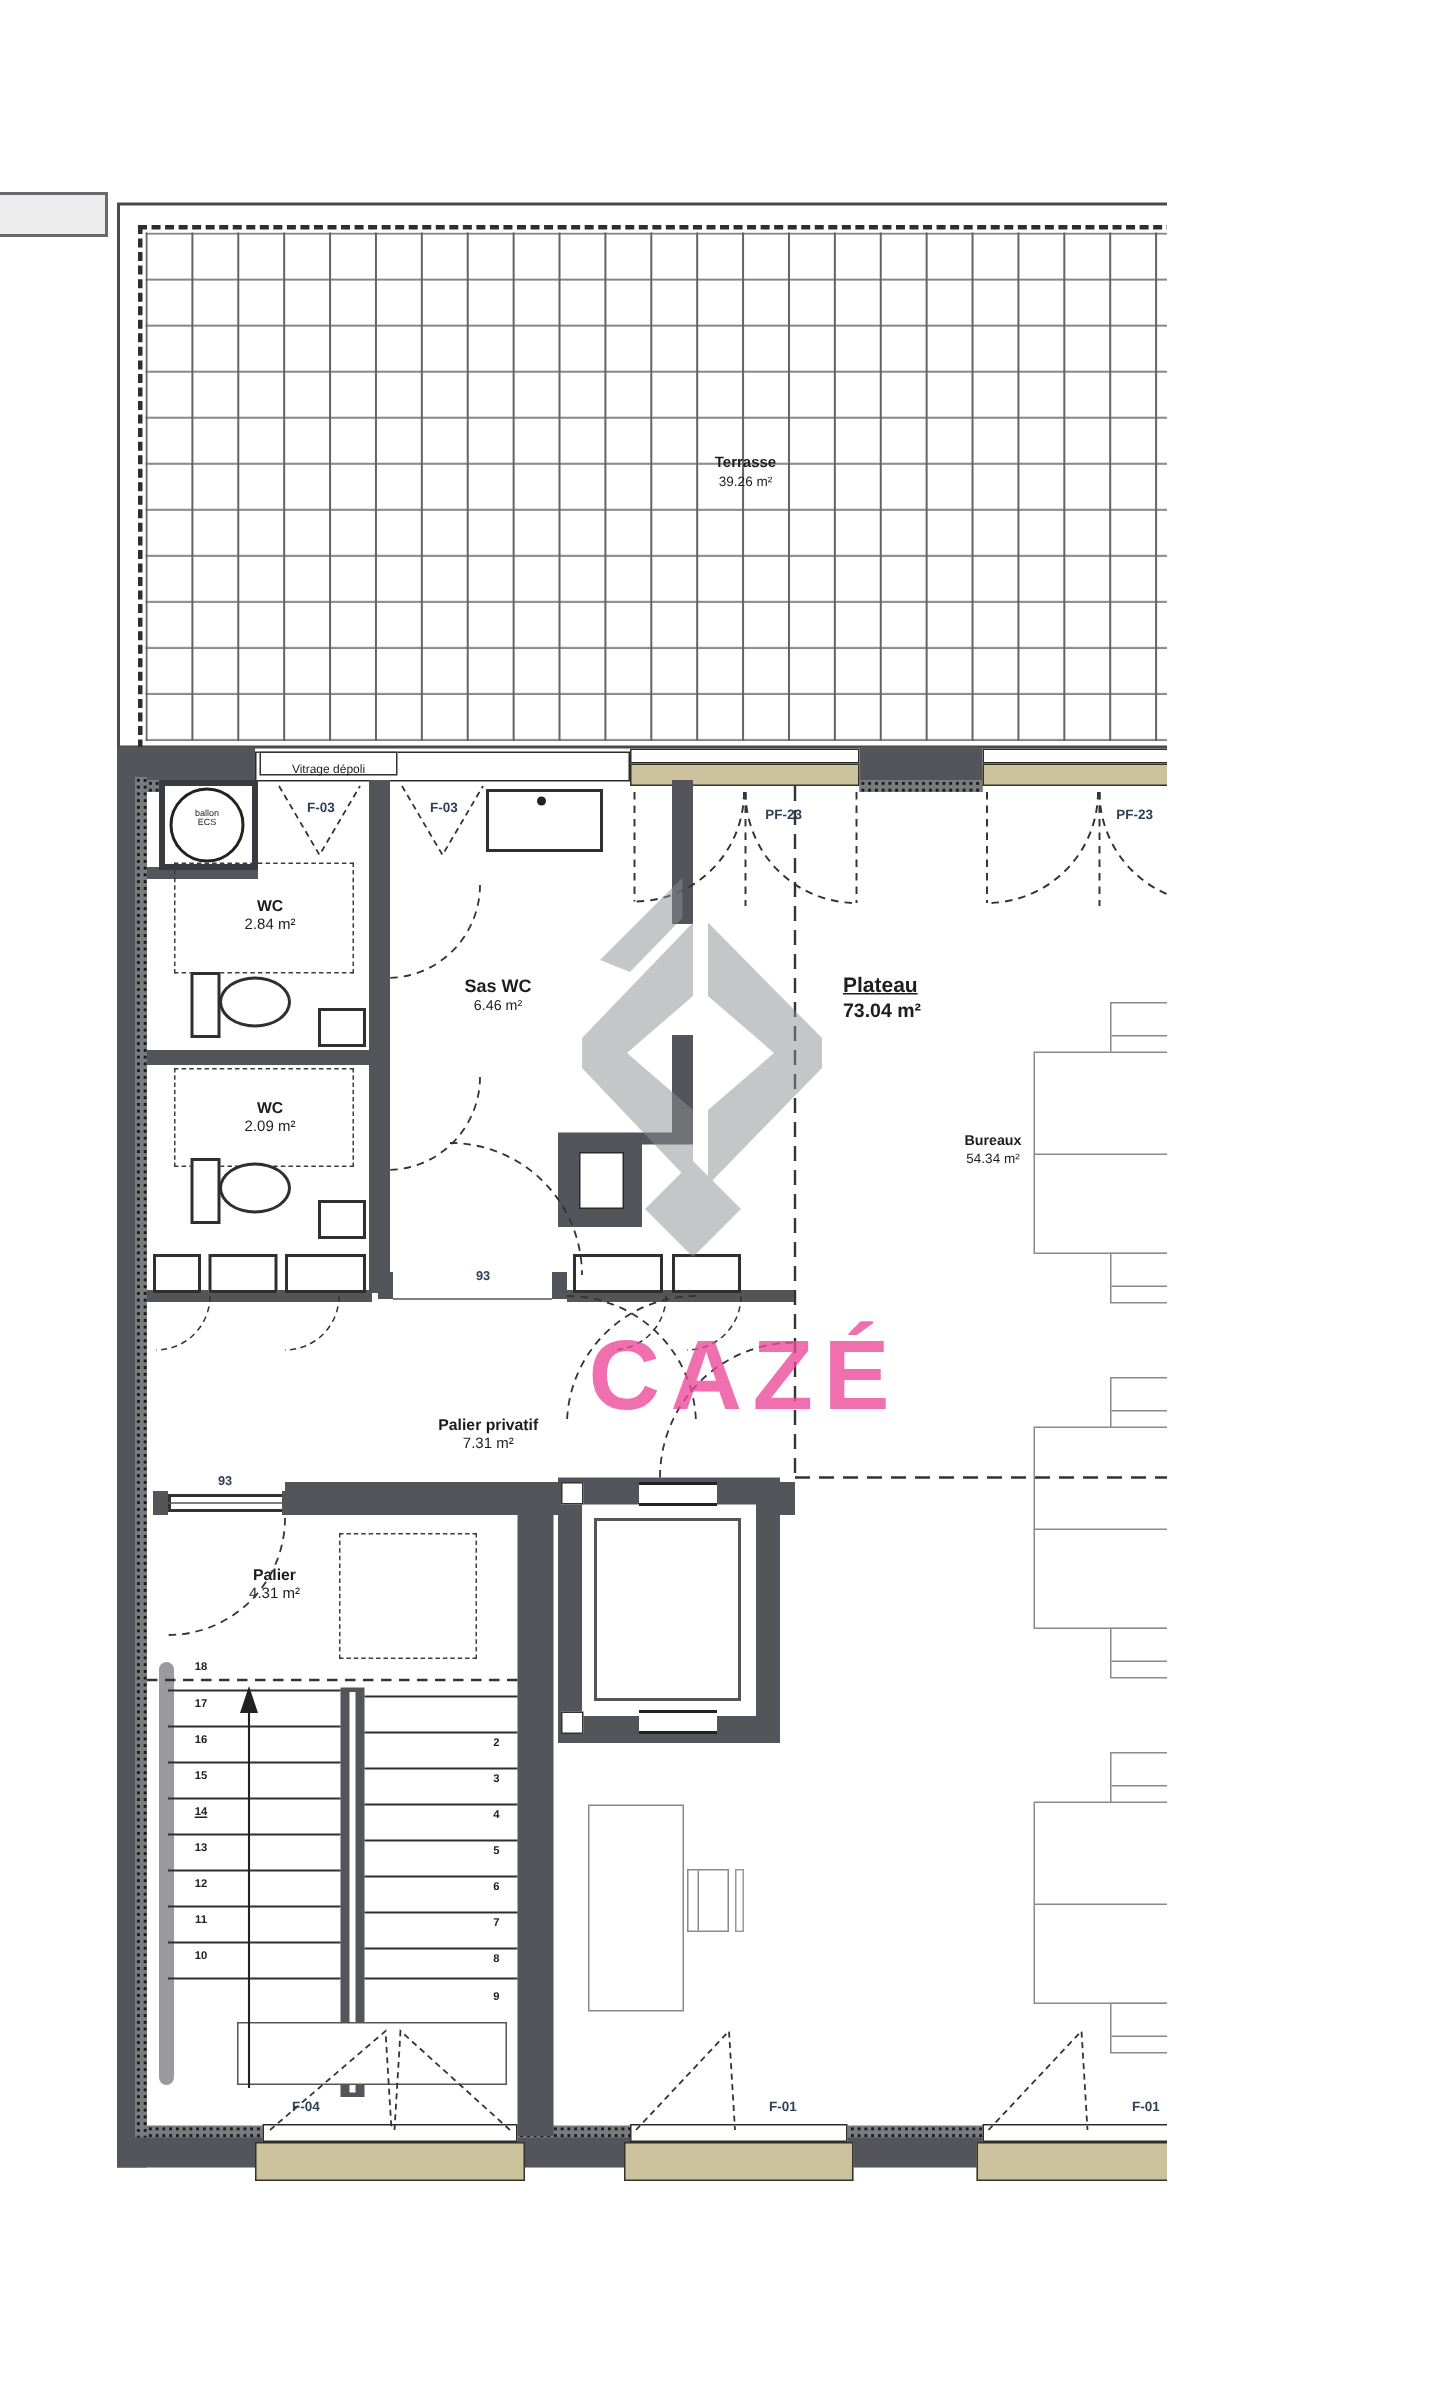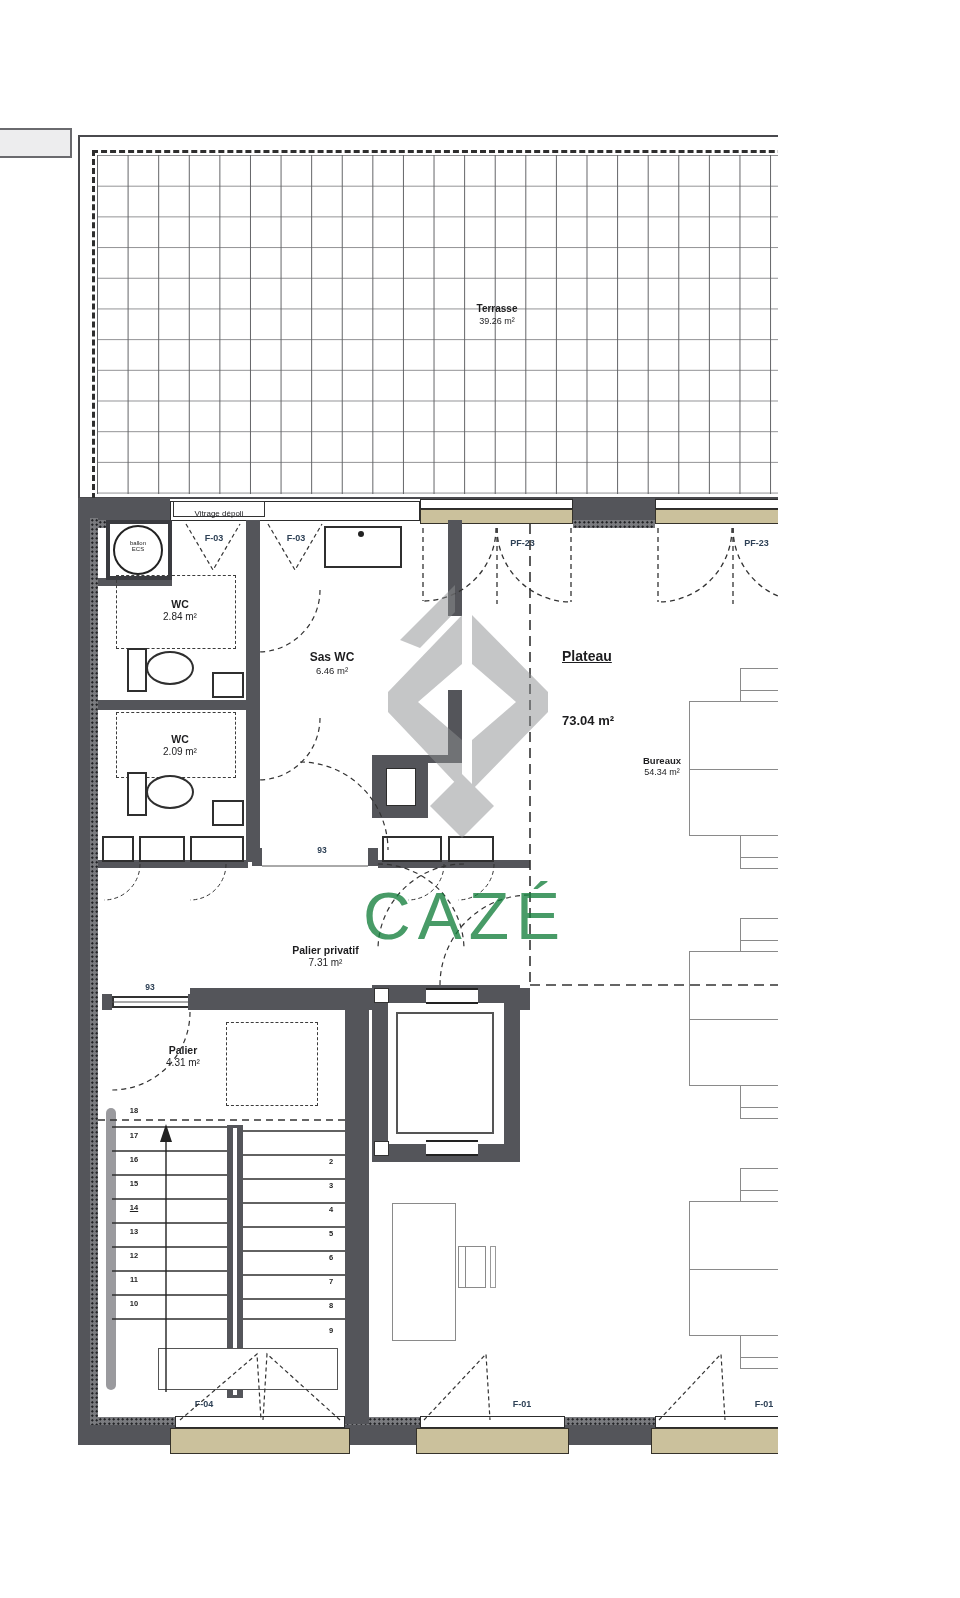--- a/index.html
+++ b/index.html
@@ -24,22 +24,22 @@
   .desk { position:absolute; border:1.5px solid #8a8a8a; background:#fff; }
   .desk .mid { position:absolute; left:0; right:0; top:50%; border-top:1px solid #8a8a8a; }
   .chair { position:absolute; border:1.5px solid #8a8a8a; background:#fff; }
   .chair i { display:block; height:22px; border-bottom:1.5px solid #8a8a8a; }
   .chair.side i { height:100%; width:7px; border-bottom:none; border-right:1.5px solid #8a8a8a; }
   .tiles { position:absolute; background-image:
       linear-gradient(#62636666 0, #626366 1px, transparent 1px),
       linear-gradient(90deg, #626366 0, #626366 1px, transparent 1px);
       background-size:30.6px 30.7px; }
   svg.annot { position:absolute; left:0; top:0; pointer-events:none; }
-  .wm-text { position:absolute; font-size:66px; letter-spacing:7px; color:#15803d;
-             opacity:.78; font-weight:400; text-align:center; }
+  .wm-text { position:absolute; font-size:66px; letter-spacing:7px; color:#ec4899;
+             opacity:.78; font-weight:700; text-align:right; }
 </style>
 </head>
 <body>
 
 <div class="canvas">
 
   <div class="abs" style="left:0;top:128;top:128px;width:72px;height:30px;background:#ededee;border:2px solid #6a6a6e;border-left:none;"></div>
 
   <div class="abs" style="left:78px;top:135px;width:802px;height:364px;border:2.5px solid #4a4a4e;"></div>
   <div class="tiles" style="left:97px;top:155px;width:763px;height:339px;"></div>
@@ -210,21 +210,21 @@
   <div class="lbl" style="left:130px;top:733px;width:100px;">
     <div class="room-name">WC</div>
     <div class="room-area">2.09 m²</div>
   </div>
   <div class="lbl" style="left:282px;top:650px;width:100px;">
     <div class="room-name" style="font-size:12px;">Sas WC</div>
     <div class="room-area" style="font-size:9.5px;">6.46 m²</div>
   </div>
   <div class="lbl" style="left:562px;top:648px;width:130px;text-align:left;">
     <div class="room-name" style="font-size:14px;text-decoration:underline;">Plateau</div>
-    <div class="room-area" style="font-size:13px;font-weight:bold;margin-top:47px;">73.04 m²</div>
+    <div class="room-area" style="font-size:13px;font-weight:bold;">73.04 m²</div>
   </div>
   <div class="lbl" style="left:612px;top:755px;width:100px;">
     <div class="room-name" style="font-size:9.5px;">Bureaux</div>
     <div class="room-area" style="font-size:9px;">54.34 m²</div>
   </div>
   <div class="lbl" style="left:268px;top:910px;width:115px;margin-top:34px;">
     <div class="room-name">Palier privatif</div>
     <div class="room-area">7.31 m²</div>
   </div>
   <div class="lbl" style="left:133px;top:1044px;width:100px;">

